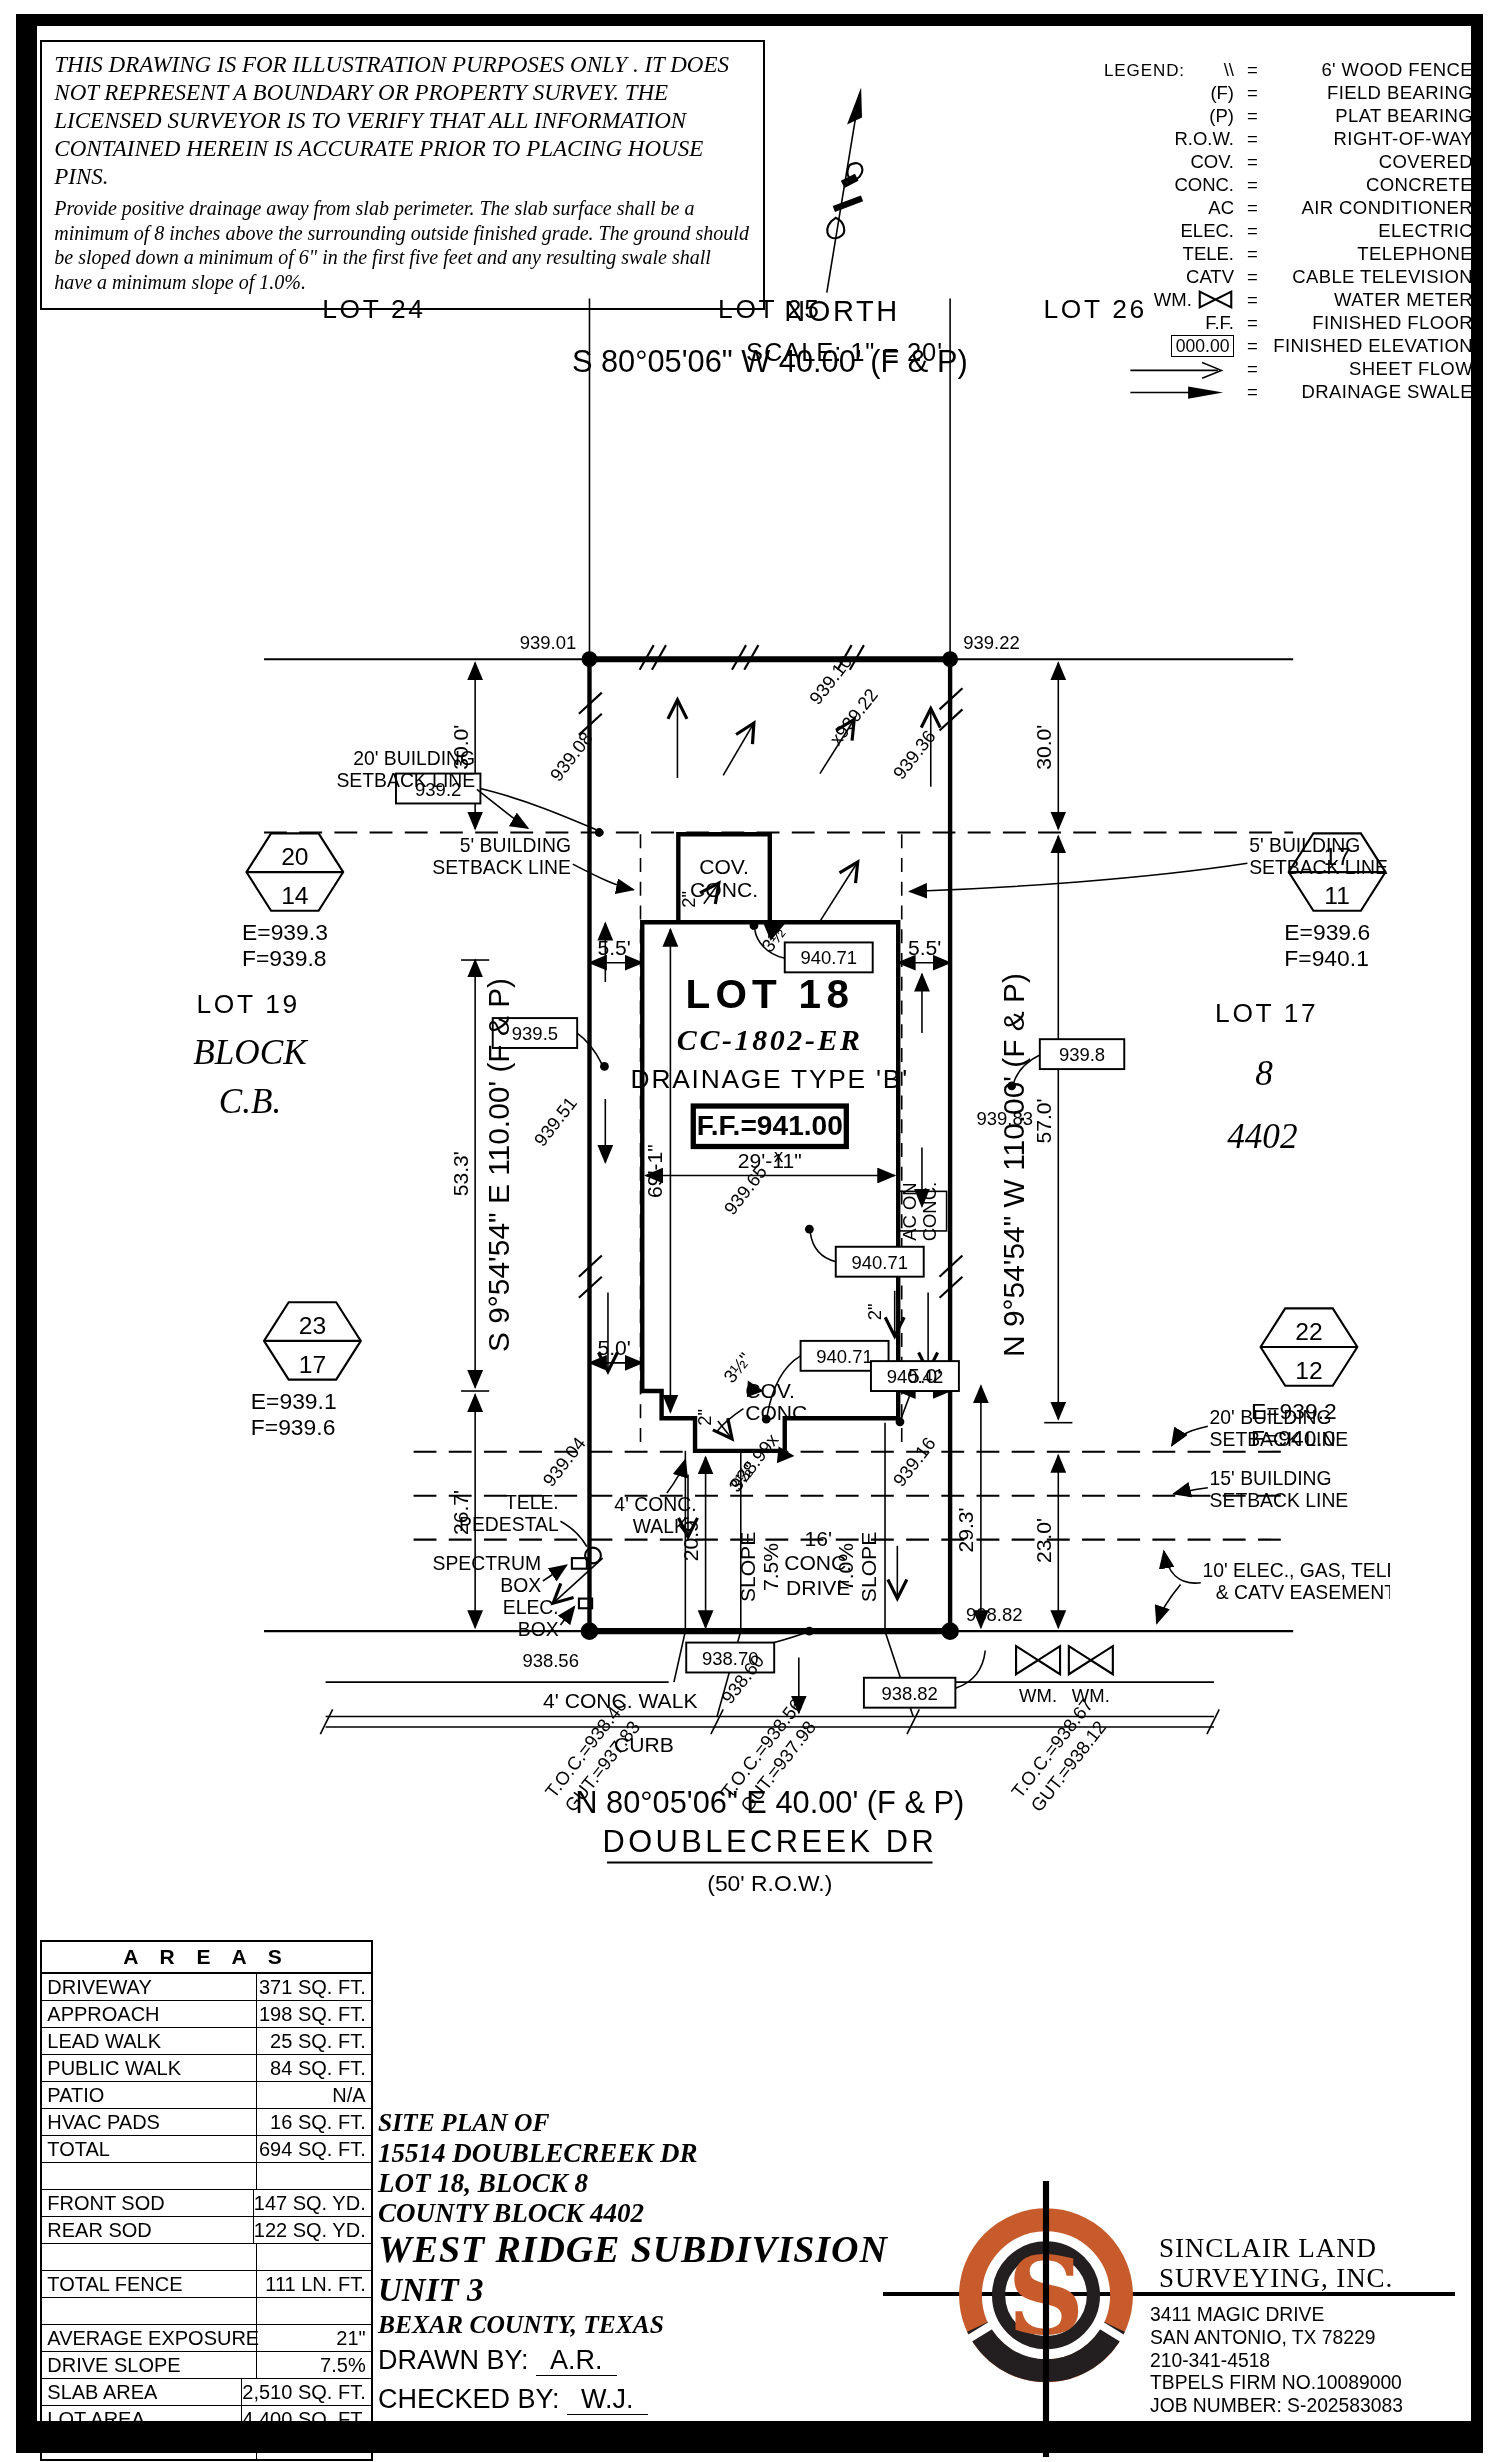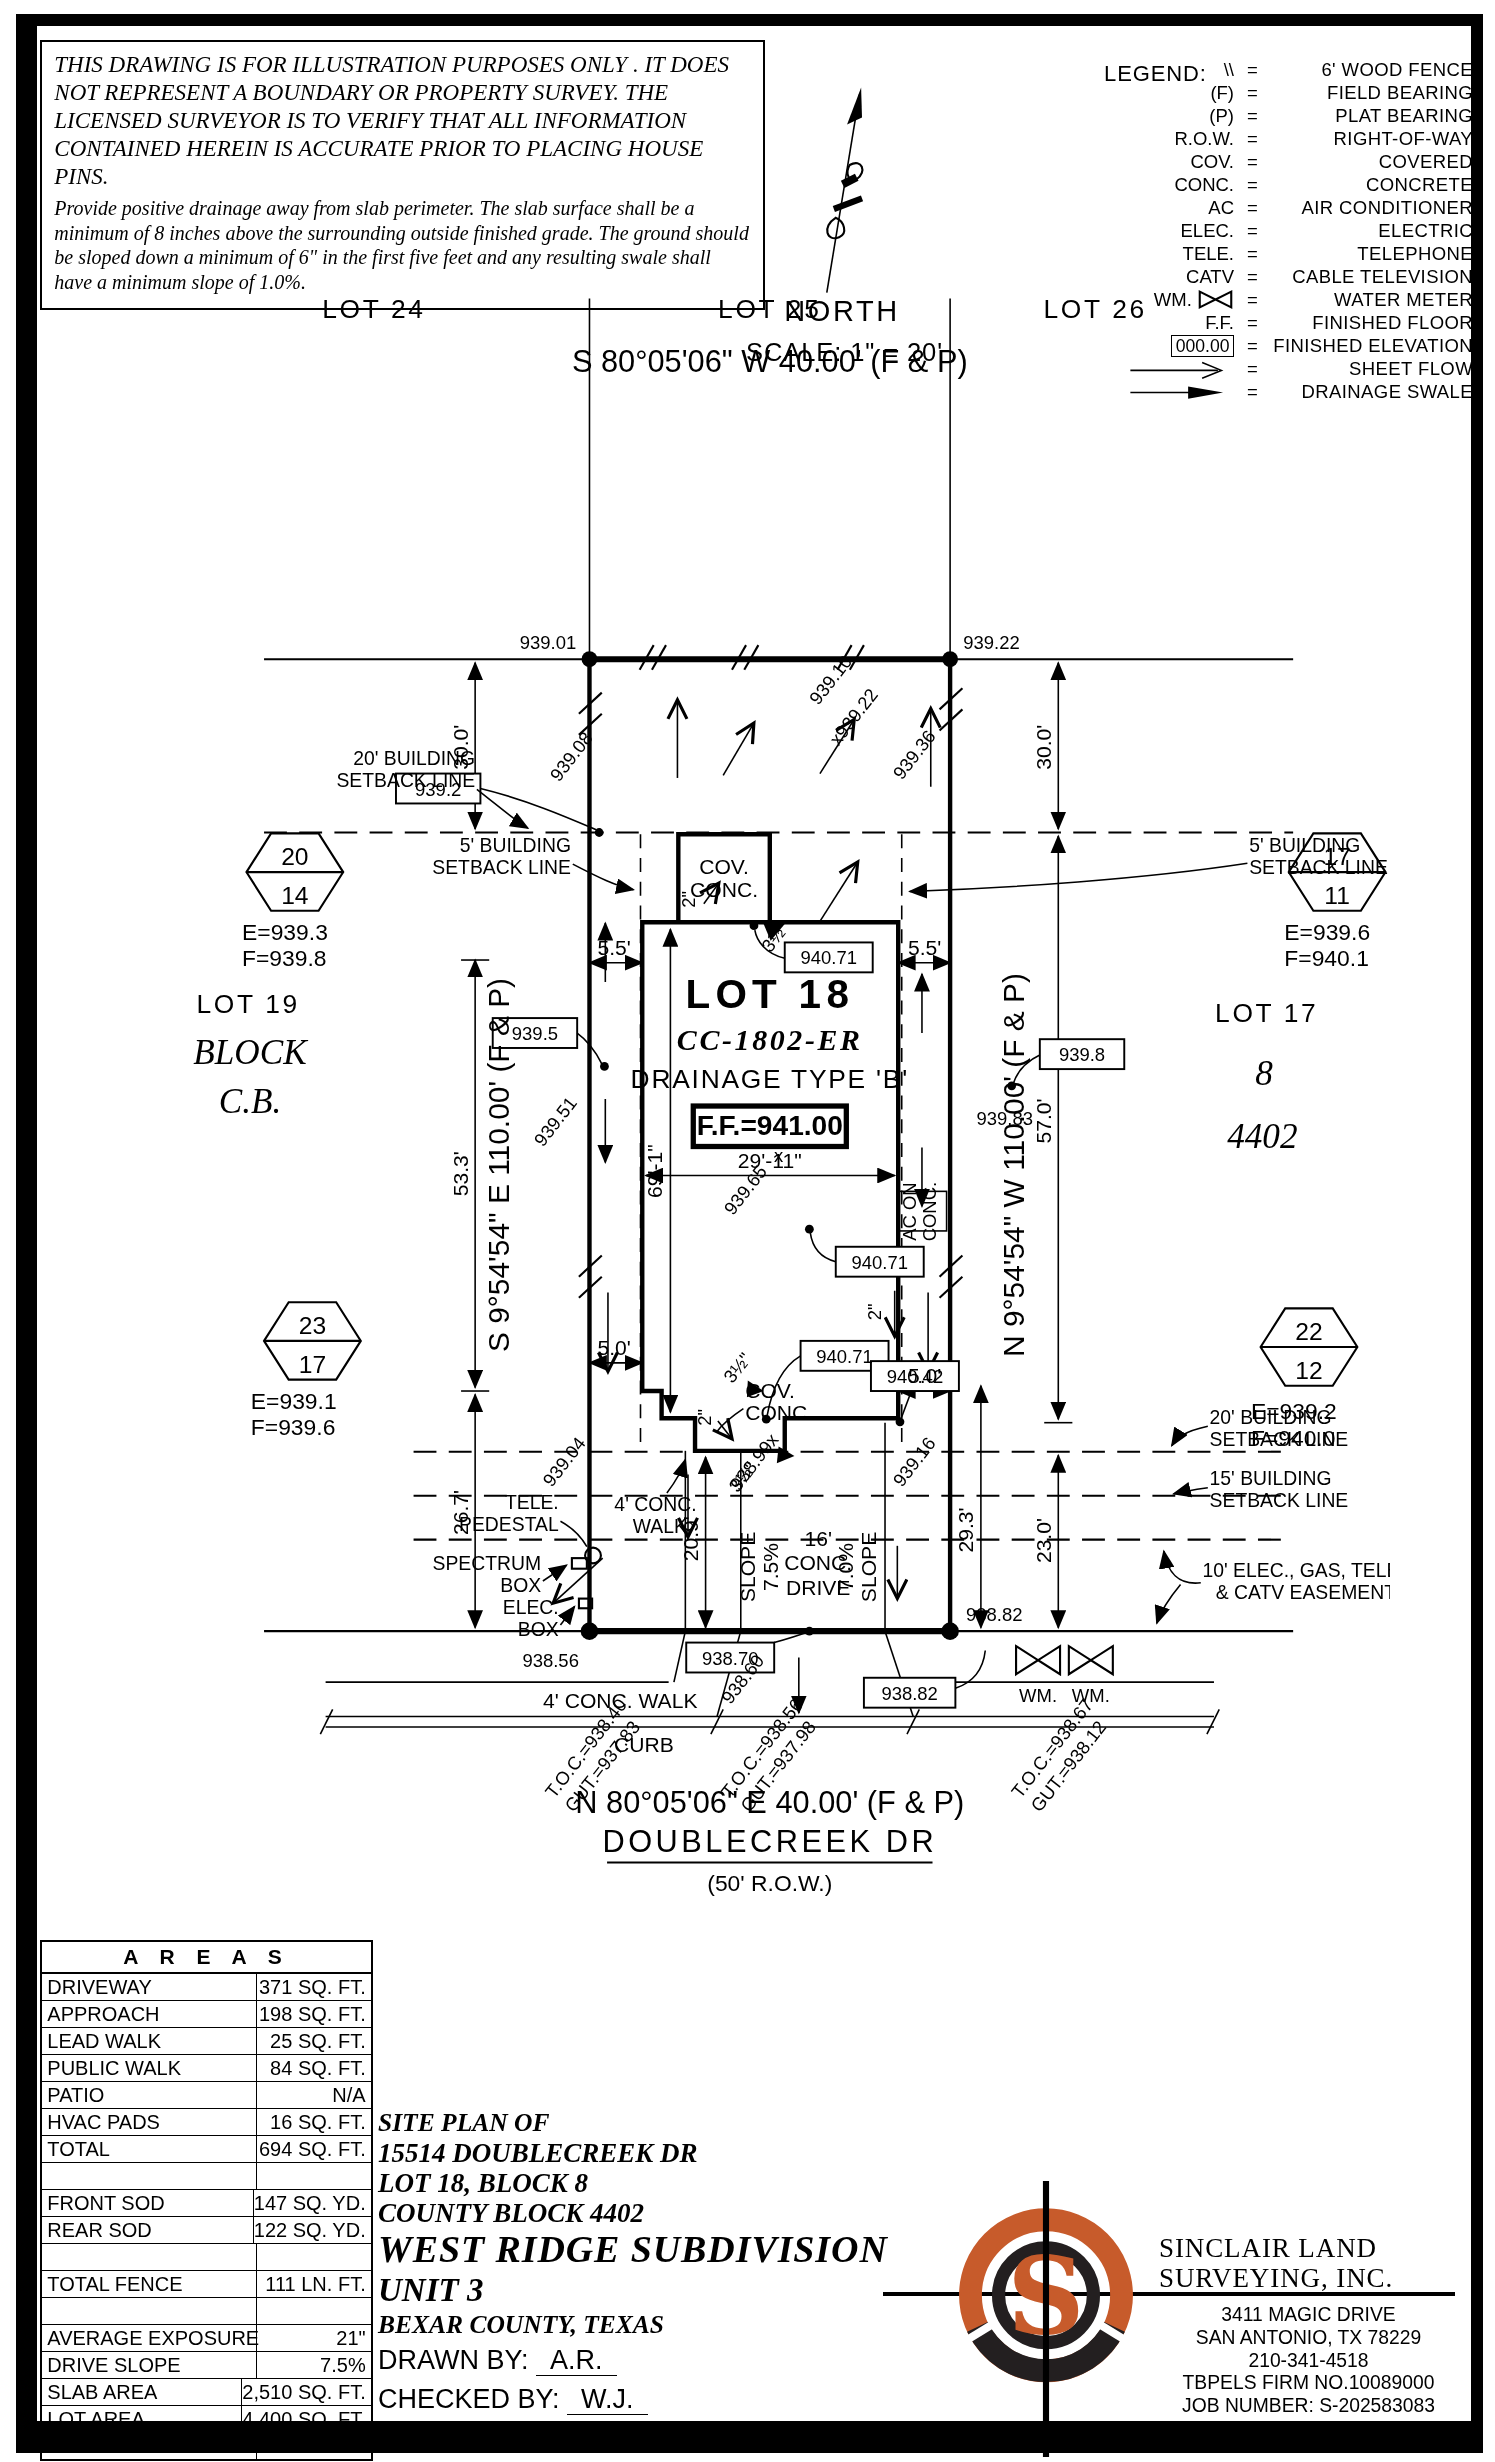--- a/index.html
+++ b/index.html
@@ -11,21 +11,21 @@
   
   .disclaimer{left:40px;top:40px;width:696px;border:2.6px solid #000;padding:8.8px 12.3px 14px 12.3px;
               font-family:"Liberation Serif",serif;font-style:italic;}
   .disc-title{font-size:23px;line-height:1.22;font-weight:500;}
   .disc-body{font-size:20px;line-height:1.22;margin-top:5.3px;}
   
   .north-label{left:763px;top:295px;width:158px;text-align:center;font-size:29px;letter-spacing:2.6px;}
   .scale-label{left:695px;top:338px;width:299px;text-align:center;font-size:25.5px;letter-spacing:0.9px;}
   
   .legend{left:1104px;top:58px;width:369px;}
-  .ltitle{position:absolute;left:0;top:2.6px;font-size:22px;letter-spacing:0.9px;}
+  .ltitle{position:absolute;left:0;top:2.6px;font-size:17px;letter-spacing:0.9px;}
   .lrow{display:flex;align-items:center;height:23px;font-size:18.5px;}
   .lsym{width:130px;text-align:right;padding-right:7px;flex:none;white-space:nowrap;}
   .leq{width:23px;flex:none;text-align:center;}
   .ltxt{flex:1;letter-spacing:0.4px;white-space:nowrap;text-align:right;}
   .lbox{border:1.8px solid #000;padding:0 3.5px;font-size:17.6px;}
   
   .areas{left:40px;top:1940px;width:329px;border:2.6px solid #000;}
   .atitle{border-bottom:2.6px solid #000;text-align:center;font-size:21px;font-weight:bold;
           letter-spacing:8px;height:30px;line-height:30px;}
   .arow{display:flex;height:26px;border-bottom:1.8px solid #000;font-size:20px;}
@@ -38,21 +38,21 @@
   .tb1{font-size:25.5px;line-height:1.12;}
   .tb2{font-size:27px;line-height:1.12;}
   .tb3{font-size:38px;letter-spacing:0.9px;line-height:1.15;}
   .tb4{font-size:33px;line-height:1.15;}
   .tb5{font-size:25.5px;line-height:1.2;}
   .tbmeta{font-family:"Liberation Sans",sans-serif;font-style:normal;font-weight:normal;
           font-size:27px;margin-top:3px;line-height:1.3;}
   .tbu{border-bottom:1.8px solid #000;padding:0 14px;}
   
   .coname{left:1159px;top:2234px;width:317px;font-size:27px;letter-spacing:0.9px;line-height:1.1;white-space:nowrap;font-family:Liberation Serif, serif;}
-  .coaddr{left:1150px;top:2304px;width:317px;text-align:center;font-size:19.3px;line-height:1.18;white-space:nowrap;}
+  .coaddr{left:1150px;top:2304px;width:317px;text-align:left;font-size:19.3px;line-height:1.18;white-space:nowrap;}
   .codivider{left:883px;top:2292px;width:572px;height:3.5px;background:#000;}
   
   svg text{font-family:"Liberation Sans",sans-serif;fill:#000;}
   .mid{text-anchor:middle}.end{text-anchor:end}
   .tA{font-size:30px;letter-spacing:3px}.tB{font-size:35px}.tC{font-size:34px}
   .tD{font-size:24px}.tE{font-size:21px}.tF{font-size:22px}
   .tG{font-size:46px;font-weight:bold;letter-spacing:6px}
   .tH{font-size:34px;font-family:"Liberation Serif",serif;font-style:italic;font-weight:bold;letter-spacing:3px}
   .tI{font-size:30px;letter-spacing:2px}.tJ{font-size:32px;font-weight:bold}
   .tK{font-size:28px}.tL{font-size:26px}

